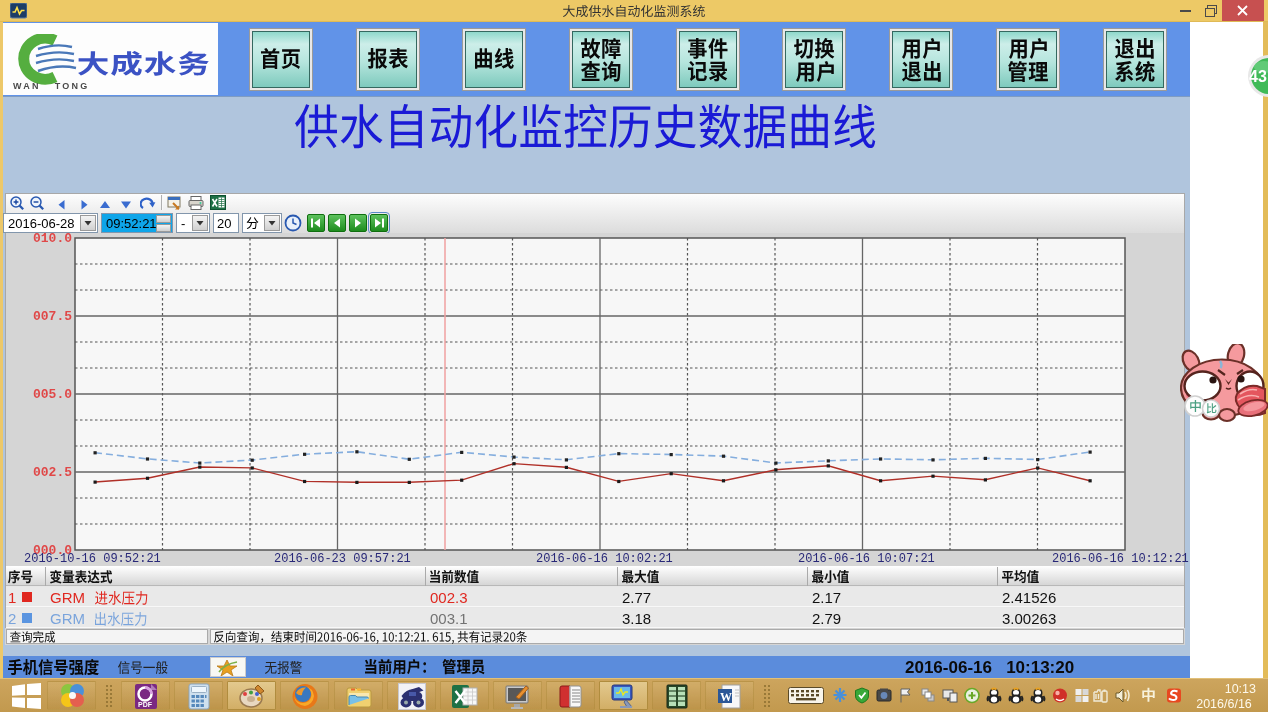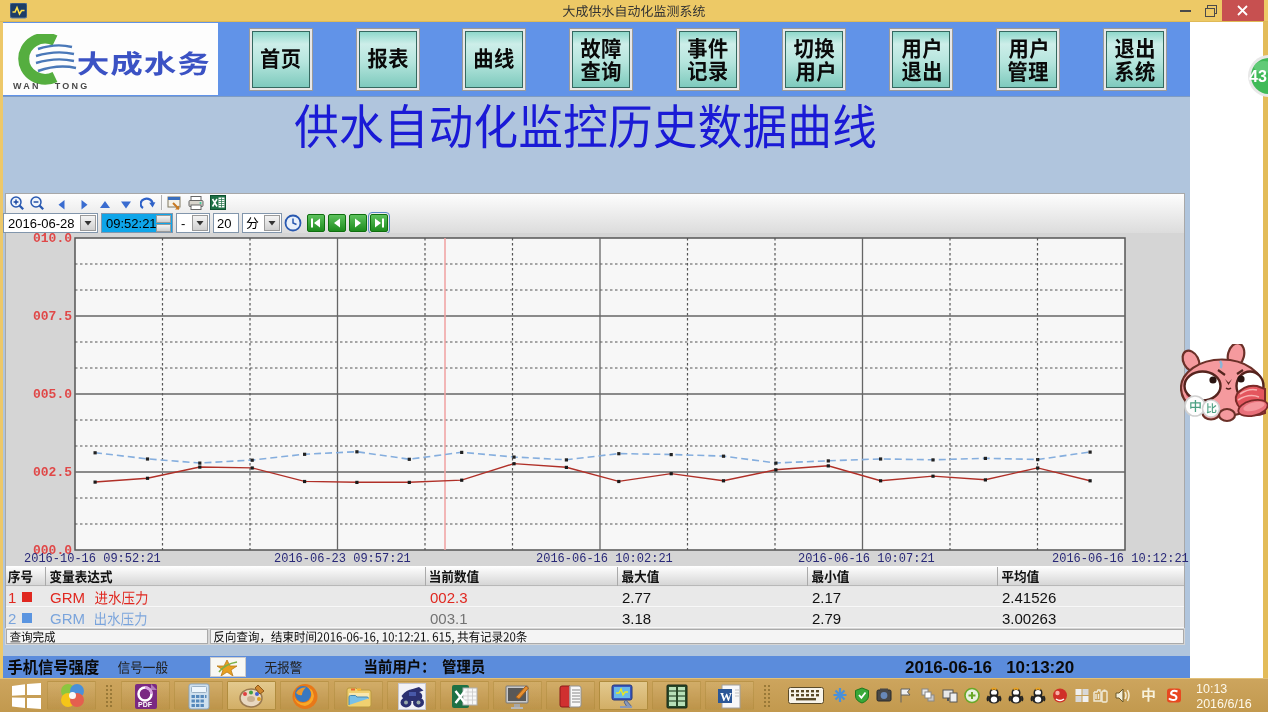--- a/index.html
+++ b/index.html
@@ -670,13 +670,13 @@
     <path d="M2 6 h3 l4 -4 v13 l-4 -4 h-3 z" fill="#f4eed8" stroke="#6a5828"></path>
     <path d="M11 5 q2 3.5 0 7 M13.5 3 q3 5.5 0 11" stroke="#f4eed8" stroke-width="1.5" fill="none"></path>
   </svg>
 <svg class="abs" style="left:1140px;top:687px" width="17" height="17">
     <path transform="translate(1,13.5)" d="M6.5 -12.8V-10.1H1.3V-2.5H3.1V-3.4H6.5V1.3H8.4V-3.4H11.8V-2.6H13.7V-10.1H8.4V-12.8ZM3.1 -5.1V-8.4H6.5V-5.1ZM11.8 -5.1H8.4V-8.4H11.8Z" fill="#f8f2dc"></path>
   </svg>
 <svg class="abs" style="left:1166px;top:687px" width="16" height="17">
     <rect x="1" y="1.5" width="14" height="14" rx="3" fill="#e84820"></rect>
     <path d="M11.5 4.5 q-4 -1.5 -6 0.5 q-1.5 2 1.5 2.8 q3.5 0.8 3.5 3 q0 2.5 -4.5 2 q-2 -0.3 -3 -1.5" stroke="#fff" stroke-width="2" fill="none"></path>
   </svg>
-<div class="abs" style="left:1196px;top:682px;width:60px;text-align:left;font:12.5px 'Liberation Sans';color:#fdf8ea">10:13</div>
+<div class="abs" style="left:1196px;top:682px;width:60px;text-align:right;font:12.5px 'Liberation Sans';color:#fdf8ea">10:13</div>
 <div class="abs" style="left:1186px;top:697px;width:76px;text-align:center;font:12.5px 'Liberation Sans';color:#fdf8ea">2016/6/16</div>
 </body></html>

